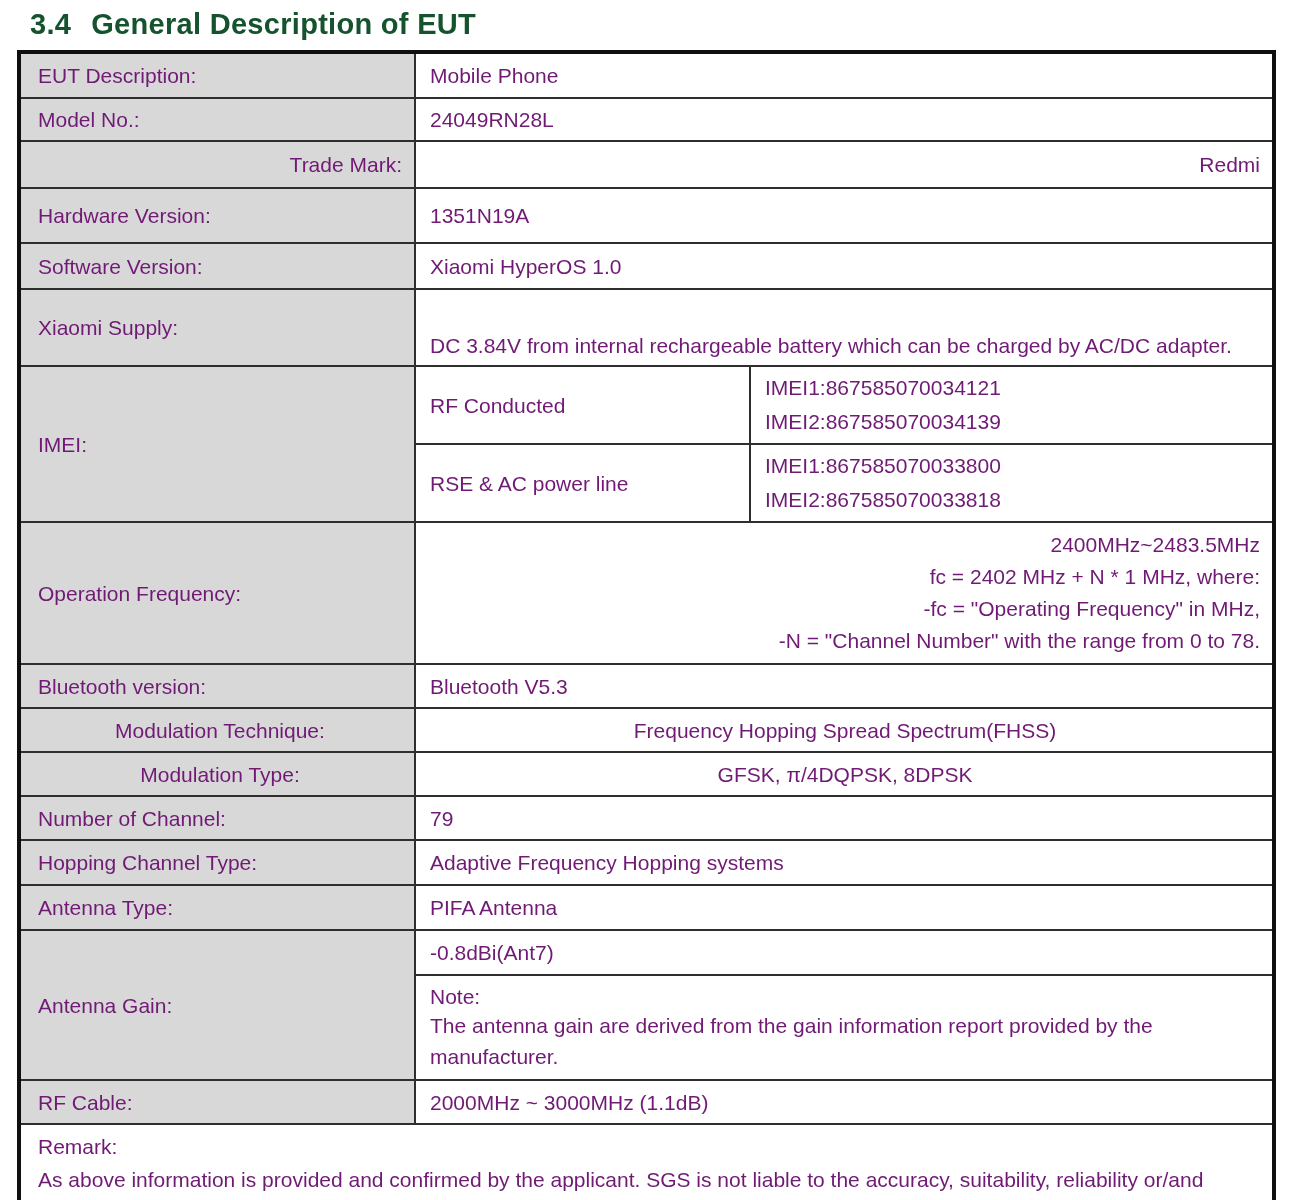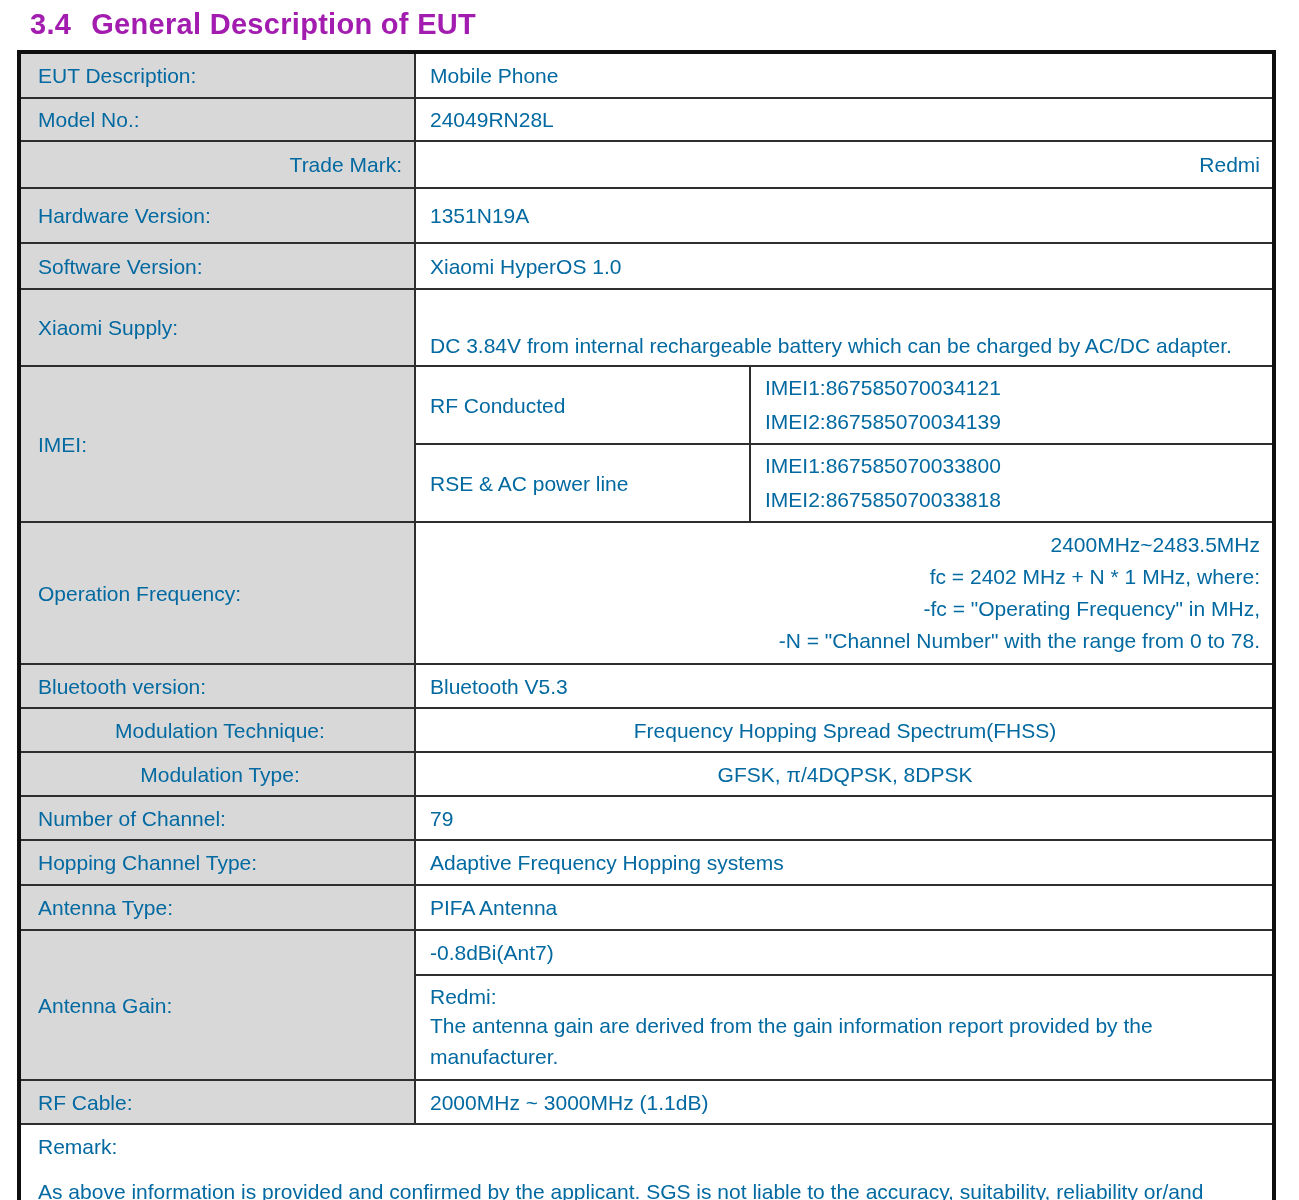--- a/index.html
+++ b/index.html
@@ -16,21 +16,21 @@
     position: relative;
     width: 1299px;
     height: 1200px;
     overflow: hidden;
   }
   h1.title {
     margin: 0;
     padding: 6px 0 0 30px;
     font-size: 29px;
     font-weight: bold;
-    color: #a21caf;
+    color: #14532d;
     letter-spacing: 0.3px;
     line-height: 36px;
   }
   h1.title .num { display: inline-block; margin-right: 20px; }
 
   table.eut {
     border-collapse: collapse;
     table-layout: fixed;
     width: 1259px;
     margin: 8px 0 0 17px;
@@ -39,38 +39,38 @@
   col.c1 { width: 396px; }
   col.c2 { width: 335px; }
 
   td {
     border: 2px solid #2e2e2e;
     font-size: 21px;
     line-height: 27px;
     vertical-align: middle;
     padding: 4px 12px 4px 14px;
     overflow: hidden;
-    color: #0369a1;
+    color: #701a75;
   }
   td.label {
     background: #d8d8d8;
     padding-left: 17px;
   }
   td.value { background: #ffffff; }
 
   td.multiline div { line-height: 31px; margin-top: 36px; }
   td.imei-val div { line-height: 34px; }
   td.opfreq div { line-height: 32px; text-align: right; }
   td.top {
     vertical-align: top;
     padding-top: 7px;
   }
   td.note-cell div.body { line-height: 31px; }
   td.remark-cell { padding-left: 17px; }
-  td.remark-cell .head { line-height: 30px; margin-bottom: 14px; }
+  td.remark-cell .head { line-height: 30px; margin-bottom: 2px; }
   td.remark-cell .body { line-height: 31px; }
 </style>
 </head>
 <body>
 
 <div class="page">
 
   <h1 class="title">
     <span class="num">3.4</span><span>General Description of EUT</span>
   </h1>
@@ -172,21 +172,21 @@
       <td class="value" colspan="2">PIFA Antenna</td>
     </tr>
 
     <tr style="height:45px;">
       <td class="label" rowspan="2">Antenna Gain:</td>
       <td class="value" colspan="2">-0.8dBi(Ant7)</td>
     </tr>
 
     <tr style="height:105px;">
       <td class="value top note-cell" colspan="2">
-        <div class="head">Redmi:</div>
+        <div class="head">Note:</div>
         <div class="body">The antenna gain are derived from the gain information report provided by the manufacturer.</div>
       </td>
     </tr>
 
     <tr style="height:44px;margin-top:48px;">
       <td class="label">RF Cable:</td>
       <td class="value" colspan="2">2000MHz ~ 3000MHz (1.1dB)</td>
     </tr>
 
     <tr style="height:96px;">

